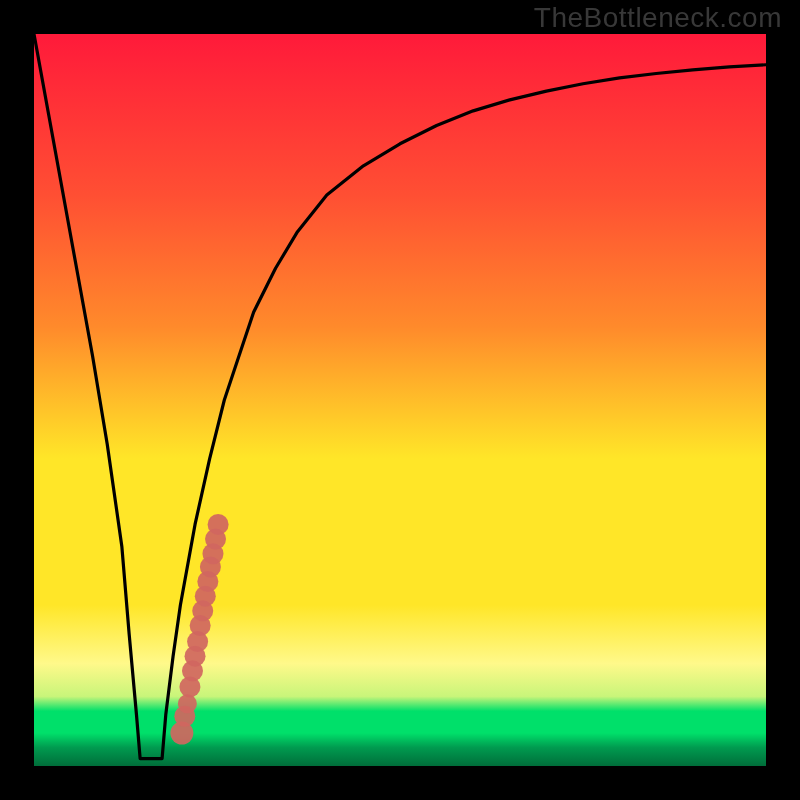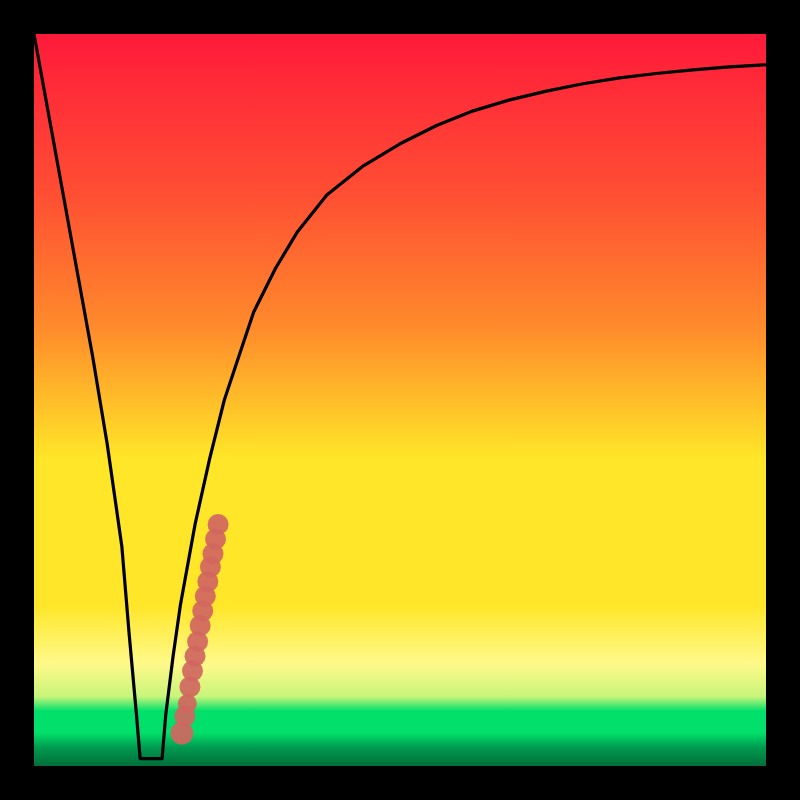--- a/index.html
+++ b/index.html
@@ -31,20 +31,21 @@
   }
   svg {
     position: absolute;
     left: 0; top: 0;
   }
 </style>
 </head>
 <body>
 
 <div class="frame">
+  <div class="watermark">TheBottleneck.com</div>
   <svg id="chart-svg" width="800" height="800" viewBox="0 0 800 800">
       <defs>
         <linearGradient id="bg" x1="0" y1="0" x2="0" y2="1">
           <stop offset="0" stop-color="#ff1a3a"></stop>
           <stop offset="0.22" stop-color="#ff4f33"></stop>
           <stop offset="0.4" stop-color="#ff8a2b"></stop>
           <stop offset="0.58" stop-color="#ffe628"></stop>
           <stop offset="0.78" stop-color="#ffe628"></stop>
           <stop offset="0.86" stop-color="#fff98a"></stop>
           <stop offset="0.905" stop-color="#c8f57a"></stop>

